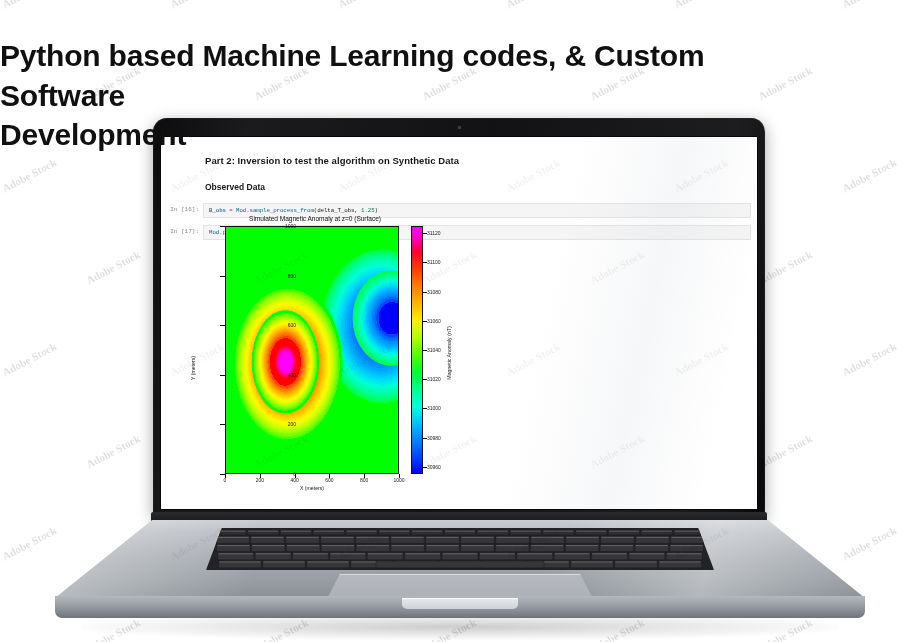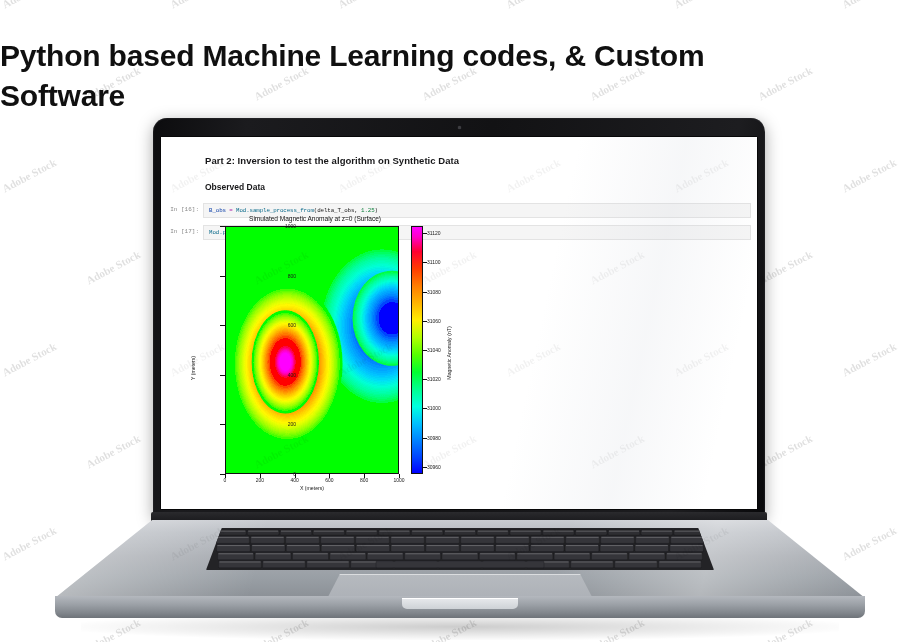--- a/index.html
+++ b/index.html
@@ -238,20 +238,21 @@
       <div class="wm" style="font-size: 11px; opacity: 0.07; left: 840px; top: 552px; transform: rotate(-28deg);">Adobe Stock</div>
       <div class="wm" style="font-size: 11px; opacity: 0.07; left: 84px; top: 644px; transform: rotate(-28deg);">Adobe Stock</div>
       <div class="wm" style="font-size: 11px; opacity: 0.07; left: 252px; top: 644px; transform: rotate(-28deg);">Adobe Stock</div>
       <div class="wm" style="font-size: 11px; opacity: 0.07; left: 420px; top: 644px; transform: rotate(-28deg);">Adobe Stock</div>
       <div class="wm" style="font-size: 11px; opacity: 0.07; left: 588px; top: 644px; transform: rotate(-28deg);">Adobe Stock</div>
       <div class="wm" style="font-size: 11px; opacity: 0.07; left: 756px; top: 644px; transform: rotate(-28deg);">Adobe Stock</div>
     </div>
 
   <div class="headline">
     <span>Python based Machine Learning codes, &amp; Custom Software</span>
+    <span class="l2">Development</span>
   </div>
 
   <div id="laptop">
 
     <div class="lid">
       <div class="webcam"></div>
       <div class="lid-inner">
         <div class="screen">
 
           <div class="nb">

